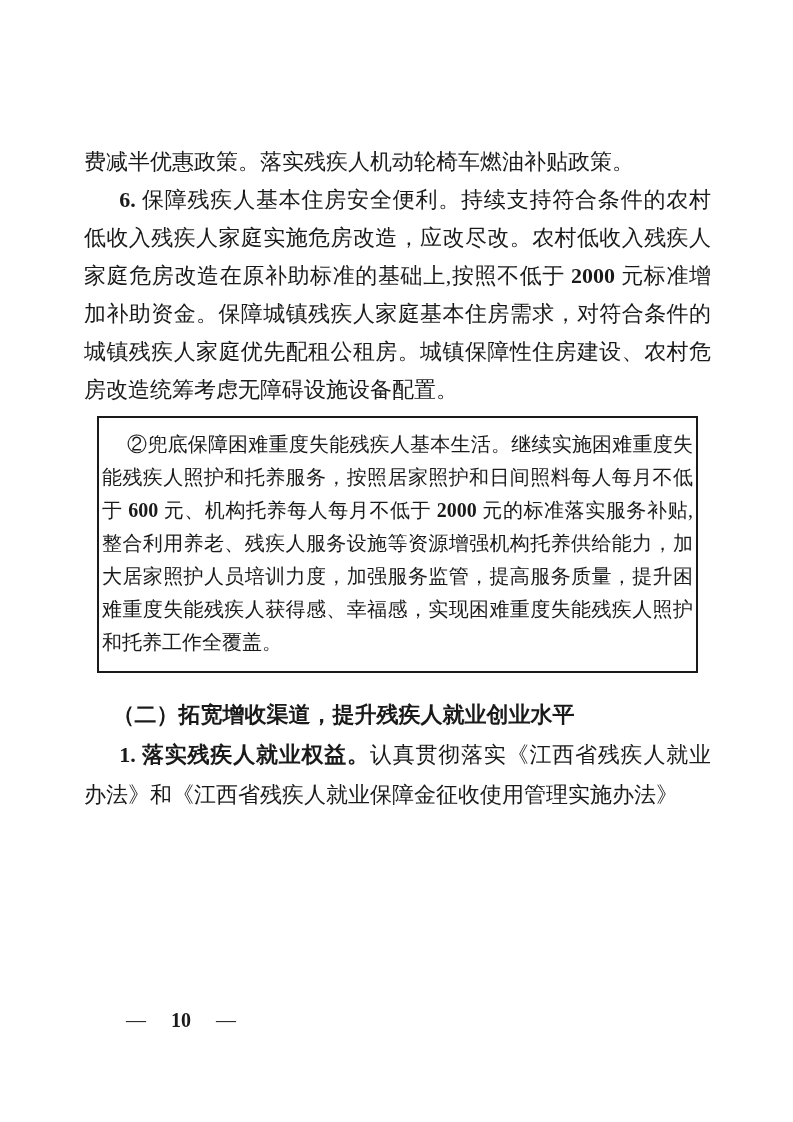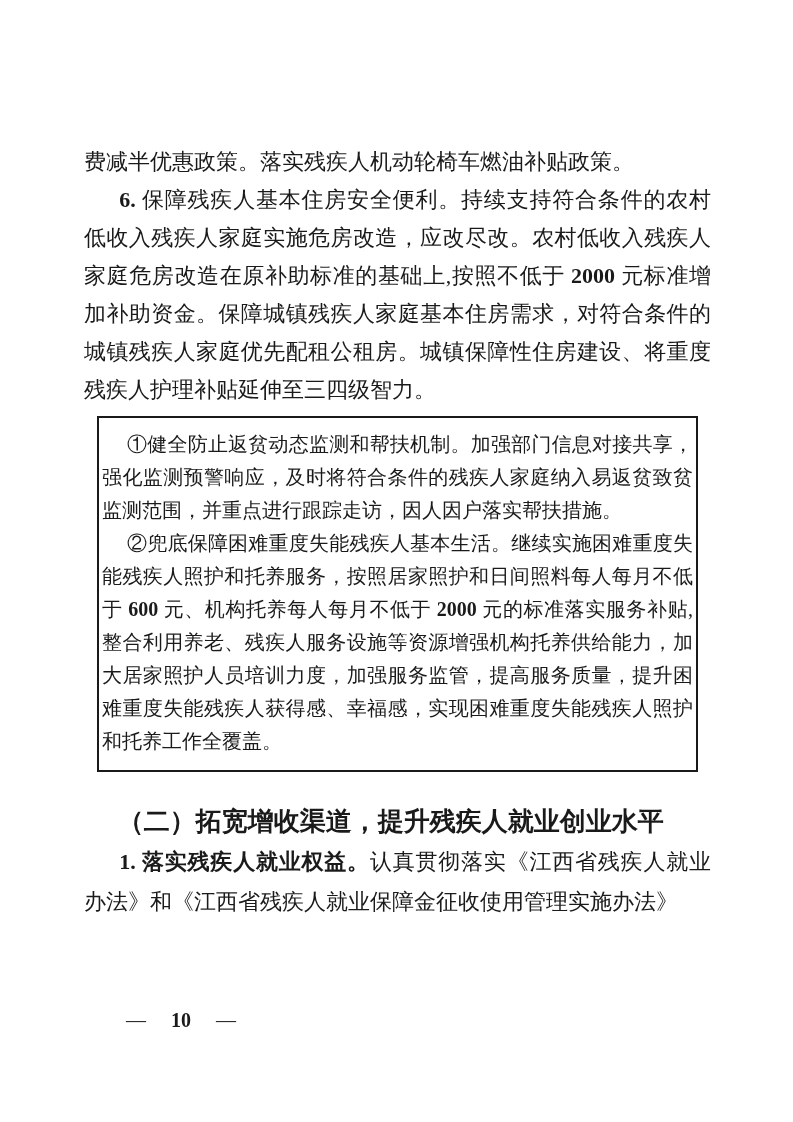--- a/index.html
+++ b/index.html
@@ -39,22 +39,22 @@
   }
   .box-par {
     margin: 0;
     font-size: 20px;
     line-height: 33px;
     text-align: justify;
     text-justify: inter-ideograph;
     text-indent: 1.25em;
   }
   .heading {
-    margin: 30px 0 0 0;
-    font-size: 26px;
+    margin: 22px 0 0 0;
+    font-size: 22px;
     line-height: 40px;
     font-weight: bold;
     text-indent: 1.3em;
   }
   .par-bottom {
     margin: 0;
     font-size: 22px;
     line-height: 40px;
     text-align: justify;
     text-justify: inter-ideograph;
@@ -76,24 +76,23 @@
   }
 </style>
 </head>
 <body>
 
 <div class="page">
   <div class="content">
 
     <p class="par">费减半优惠政策。落实残疾人机动轮椅车燃油补贴政策。</p>
 
-    <p class="par indent2"><strong>6. </strong><span>保障残疾人基本住房安全便利。持续支持符合条件的农村低收入残疾人家庭实施危房改造，应改尽改。农村低收入残疾人家庭危房改造在原补助标准的基础上,按照不低于 </span><strong>2000</strong><span> 元标准增加补助资金。保障城镇残疾人家庭基本住房需求，对符合条件的城镇残疾人家庭优先配租公租房。城镇保障性住房建设、将重度残疾人护理补贴延伸至三四级智力。</span></p>
+    <p class="par indent2"><strong>6. </strong><span>保障残疾人基本住房安全便利。持续支持符合条件的农村低收入残疾人家庭实施危房改造，应改尽改。农村低收入残疾人家庭危房改造在原补助标准的基础上,按照不低于 </span><strong>2000</strong><span> 元标准增加补助资金。保障城镇残疾人家庭基本住房需求，对符合条件的城镇残疾人家庭优先配租公租房。城镇保障性住房建设、农村危房改造统筹考虑无障碍设施设备配置。</span></p>
 
     <div class="key-box">
-      <p class="box-par">①健全防止返贫动态监测和帮扶机制。加强部门信息对接共享，强化监测预警响应，及时将符合条件的残疾人家庭纳入易返贫致贫监测范围，并重点进行跟踪走访，因人因户落实帮扶措施。</p>
       <p class="box-par"><span>②兜底保障困难重度失能残疾人基本生活。继续实施困难重度失能残疾人照护和托养服务，按照居家照护和日间照料每人每月不低于 </span><strong>600</strong><span> 元、机构托养每人每月不低于 </span><strong>2000</strong><span> 元的标准落实服务补贴,整合利用养老、残疾人服务设施等资源增强机构托养供给能力，加大居家照护人员培训力度，加强服务监管，提高服务质量，提升困难重度失能残疾人获得感、幸福感，实现困难重度失能残疾人照护和托养工作全覆盖。</span></p>
     </div>
 
     <p class="heading">（二）拓宽增收渠道，提升残疾人就业创业水平</p>
 
     <p class="par-bottom"><strong>1. 落实残疾人就业权益。</strong><span>认真贯彻落实《江西省残疾人就业办法》和《江西省残疾人就业保障金征收使用管理实施办法》</span></p>
 
   </div>
 
   <div class="footer"><span class="dash">—</span><span class="page-num">10</span><span class="dash">—</span></div>

